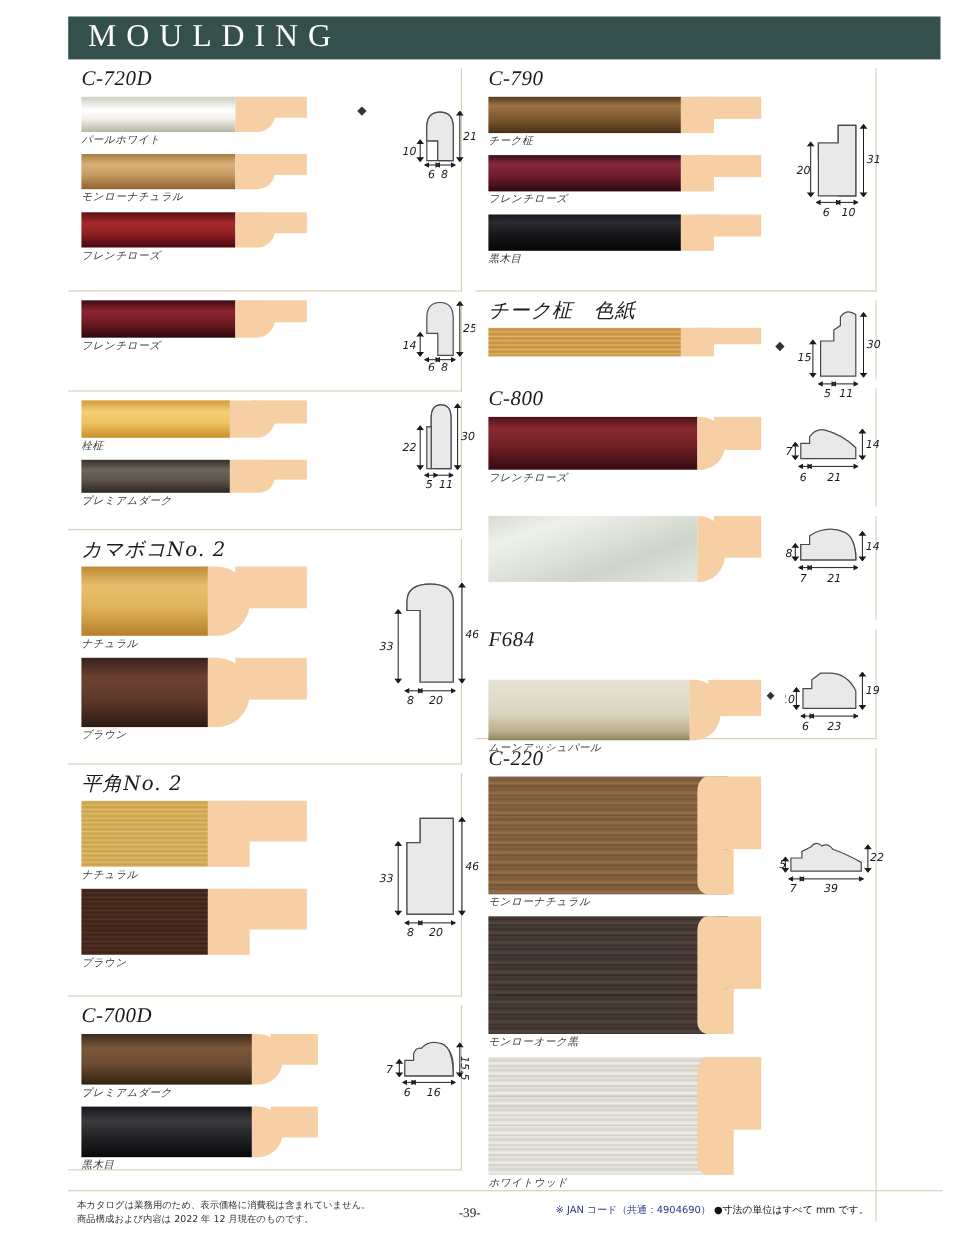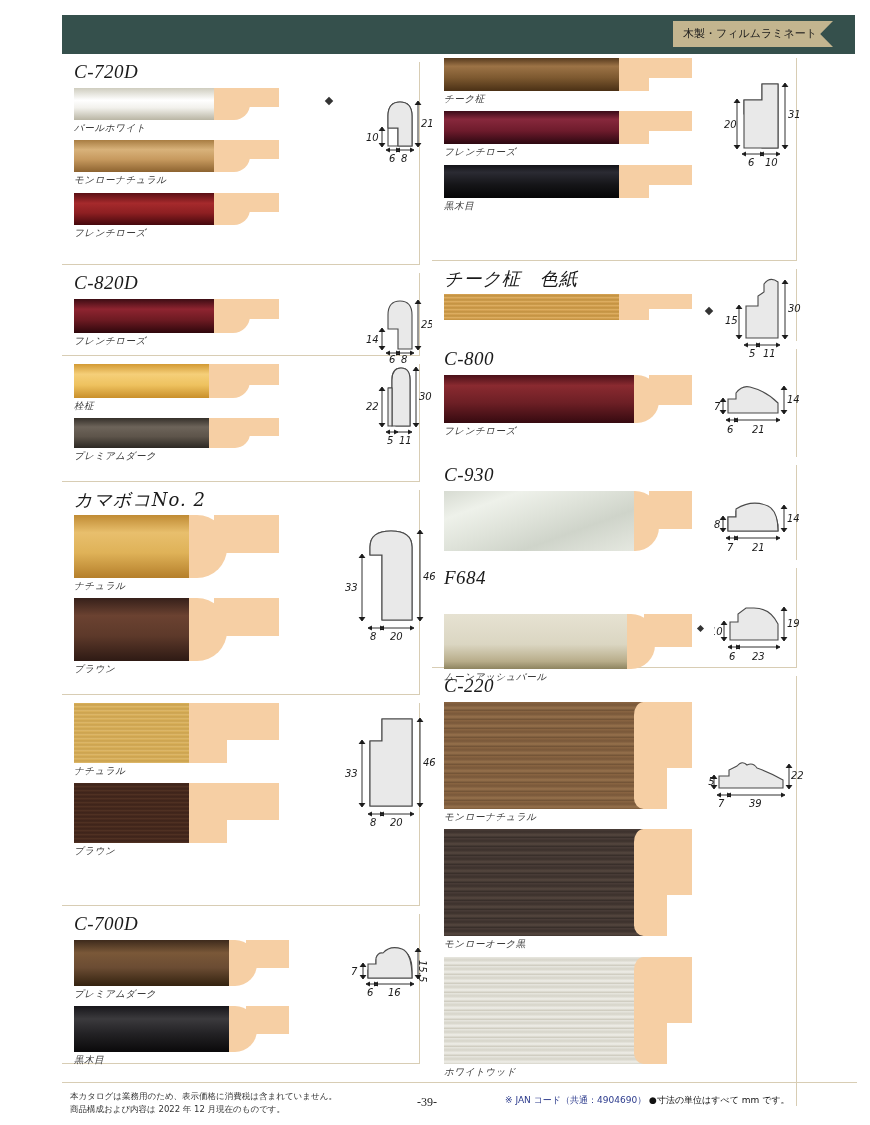--- a/index.html
+++ b/index.html
@@ -107,21 +107,21 @@
     position:absolute; left:443px; top:4px;
     font-family:"DejaVu Sans", sans-serif;
     font-size:9px; color:#2b3a8c; white-space:nowrap;
   }
   .foot-right .blk { color:#111; }
 </style>
 </head>
 <body>
 
 <div class="header">
-  <div class="badge">木製・フィルムラミネート</div>
+  <div class="title">MOULDING</div>
 </div>
 
 <div class="col col-left">
 
   <div class="sec boxed" style="height:203px;">
     <div class="sec-title">C-720D</div>
     <div class="sec-body">
       <div class="samples" style="width:218px;">
         <div class="samp" style="height:32px;width:205px;">
           <div class="strip">
@@ -167,21 +167,20 @@
           <line class="dimline" x1="46" y1="66" x2="60" y2="66"></line>
           <path class="dimline" d="M38 64 L34 66 L38 68 M44 64 L48 66 L44 68 M48 64 L44 66 L48 68 M58 64 L62 66 L58 68" fill="#1a1a1a"></path>
           <text class="dimtxt" x="37" y="78">6</text>
           <text class="dimtxt" x="49" y="78">8</text>
         </svg>
       </div>
     </div>
   </div>
 
   <div class="sec boxed" style="height:83px;">
-    <div class="sec-title">C-820D</div>
     <div class="sec-body">
       <div class="samples" style="width:218px;">
         <div class="samp" style="height:34px;width:205px;">
           <div class="strip">
             <div class="face" style="width:140px;background:linear-gradient(180deg,#3d0d14 0%,#8e2430 30%,#6d1a22 62%,#2e070c 100%);"></div>
             <div class="lip" style="width:36px;border-radius:0 17px 17px 0;"></div>
           </div>
           <div class="cap" style="left:160px;top:0;width:45px;height:20px;"></div>
         </div>
         <div class="caption">フレンチローズ</div>
@@ -280,20 +279,21 @@
           <line class="dimline" x1="30" y1="103" x2="72" y2="103"></line>
           <path class="dimline" d="M32 101 L28 103 L32 105 M40 101 L44 103 L40 105 M44 101 L40 103 L44 105 M70 101 L74 103 L70 105" fill="#1a1a1a"></path>
           <text class="dimtxt" x="30" y="115">8</text>
           <text class="dimtxt" x="50" y="115">20</text>
         </svg>
       </div>
     </div>
   </div>
 
   <div class="sec boxed" style="height:203px;">
+    <div class="sec-title jp">平角No. 2</div>
     <div class="sec-body">
       <div class="samples" style="width:218px;">
         <div class="samp" style="height:60px;width:205px;">
           <div class="strip">
             <div class="face" style="width:115px;background:repeating-linear-gradient(180deg,#ddb45e 0px,#c9a04c 2px,#e2bd70 4px);"></div>
             <div class="lip" style="width:38px;"></div>
           </div>
           <div class="cap" style="left:140px;top:0;width:65px;height:37px;"></div>
         </div>
         <div class="caption">ナチュラル</div>
@@ -364,20 +364,21 @@
           <text class="dimtxt" x="38" y="58">16</text>
         </svg>
       </div>
     </div>
   </div>
 </div>
 
 <div class="col col-right">
 
   <div class="sec boxed" style="height:203px;">
+    <div class="sec-title">C-790</div>
     <div class="sec-body">
       <div class="samples" style="width:262px;">
         <div class="samp" style="height:33px;width:248px;">
           <div class="strip">
             <div class="face" style="width:175px;background:linear-gradient(180deg,#563a1e 0%,#9c7346 25%,#7d5930 60%,#4a3015 100%);"></div>
             <div class="lip" style="width:30px;"></div>
           </div>
           <div class="cap" style="left:188px;top:0;width:60px;height:20px;"></div>
         </div>
         <div class="caption">チーク柾</div>
@@ -475,21 +476,20 @@
           <line class="dimline" x1="14" y1="47" x2="64" y2="47"></line>
           <path class="dimline" d="M16 45 L12 47 L16 49 M20 45 L24 47 L20 49 M24 45 L20 47 L24 49 M62 45 L66 47 L62 49" fill="#1a1a1a"></path>
           <text class="dimtxt" x="13" y="60">6</text>
           <text class="dimtxt" x="38" y="60">21</text>
         </svg>
       </div>
     </div>
   </div>
 
   <div class="sec boxed" style="height:95px;border-bottom:none;">
-    <div class="sec-title">C-930</div>
     <div class="sec-body">
       <div class="samples" style="width:262px;">
         <div class="samp" style="height:60px;width:248px;">
           <div class="strip">
             <div class="face" style="width:190px;background:linear-gradient(160deg,#d7dbd2 0%,#eef1ea 22%,#dfe3da 45%,#cfd4ca 68%,#e5e8e0 100%);"></div>
             <div class="lip" style="width:25px;border-radius:0 24px 24px 0;"></div>
           </div>
           <div class="cap" style="left:205px;top:0;width:43px;height:38px;"></div>
         </div>
       </div>

